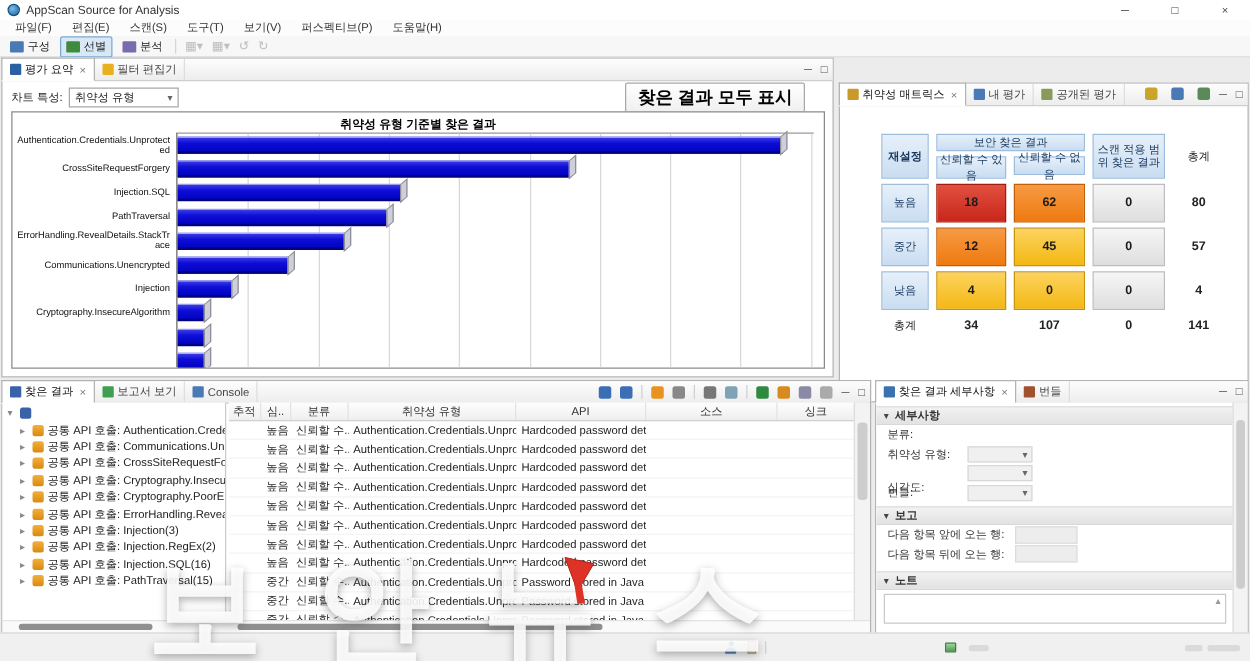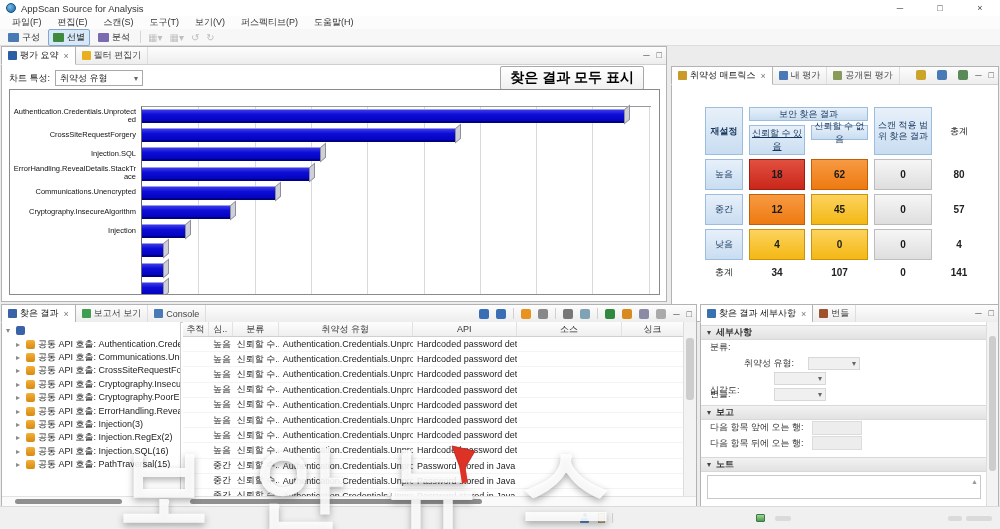--- a/index.html
+++ b/index.html
@@ -156,28 +156,30 @@
     </div>
   <div class="chart-controls">
     <span>차트 특성:</span>
     <div class="select">
       <span>취약성 유형</span>
       <span class="dd-arrow">▾</span>
     </div>
     <button class="show-all">찾은 결과 모두 표시</button>
   </div>
   <div class="chart-box">
+    <div class="chart-title">취약성 유형 기준별 찾은 결과</div>
     <div id="chart-labels">
         <div class="c-label">Authentication.Credentials.Unprotected</div>
         <div class="c-label">CrossSiteRequestForgery</div>
         <div class="c-label">Injection.SQL</div>
+        <div class="c-label">PathTraversal</div>
         <div class="c-label">ErrorHandling.RevealDetails.StackTrace</div>
         <div class="c-label">Communications.Unencrypted</div>
+        <div class="c-label">Injection</div>
         <div class="c-label">Cryptography.InsecureAlgorithm</div>
-        <div class="c-label">Injection</div>
         <div class="c-label"></div>
       </div>
     <div id="chart-grid">
         <div class="gridline" style="left: 11.0619%;"></div>
         <div class="gridline" style="left: 22.1239%;"></div>
         <div class="gridline" style="left: 33.1858%;"></div>
         <div class="gridline" style="left: 44.2478%;"></div>
         <div class="gridline" style="left: 55.3097%;"></div>
         <div class="gridline" style="left: 66.3717%;"></div>
         <div class="gridline" style="left: 77.4336%;"></div>
@@ -220,21 +222,21 @@
         <span class="mini-ic" style="background: rgb(90, 138, 90); width: 10px; height: 10px;"></span>
         <span>─</span>
         <span>□</span>
       </div>
     </div>
   <div class="matrix" id="matrix-grid">
       <div class="m-cell m-blue m-hdr-txt" style="grid-area: 1 / 1 / 3; height: auto; font-weight: bold;">재설정</div>
       <div class="m-cell m-blue m-hdr-txt" style="grid-area: 1 / 2 / auto / 4; height: 14px;">보안 찾은 결과</div>
       <div class="m-cell m-blue m-hdr-txt" style="grid-area: 1 / 4 / 3; line-height: 11px; padding: 0px 2px;">스캔 적용 범위 찾은 결과</div>
       <div class="m-cell m-plain" style="grid-area: 1 / 5 / 3; font-weight: normal; font-size: 9px;">총계</div>
-      <div class="m-cell m-blue m-hdr-txt" style="grid-area: 2 / 2; height: 30px; text-decoration: underline;">신뢰할 수 있음</div>
+      <div class="m-cell m-blue m-hdr-txt" style="grid-area: 2 / 2; height: 18px;">신뢰할 수 있음</div>
       <div class="m-cell m-blue m-hdr-txt" style="grid-area: 2 / 3; height: 15px;">신뢰할 수 없음</div>
       <div class="m-cell m-blue m-hdr-txt" style="grid-area: 3 / 1; height: 31px;">높음</div>
       <div class="m-cell cell-red m-num" style="grid-area: 3 / 2; height: 31px;">18</div>
       <div class="m-cell cell-orange m-num" style="grid-area: 3 / 3; height: 31px;">62</div>
       <div class="m-cell cell-gray m-num" style="grid-area: 3 / 4; height: 31px;">0</div>
       <div class="m-cell m-plain" style="grid-area: 3 / 5; height: 31px;">80</div>
       <div class="m-cell m-blue m-hdr-txt" style="grid-area: 4 / 1; height: 31px;">중간</div>
       <div class="m-cell cell-orange m-num" style="grid-area: 4 / 2; height: 31px;">12</div>
       <div class="m-cell cell-amber m-num" style="grid-area: 4 / 3; height: 31px;">45</div>
       <div class="m-cell cell-gray m-num" style="grid-area: 4 / 4; height: 31px;">0</div>
@@ -479,21 +481,21 @@
     </div>
   <div class="details-content" id="details-content">
       <div class="sec-hdr">
         <span class="sec-arrow">▾</span>
         <span>세부사항</span>
       </div>
       <div class="field-row">
         <span class="f-label" style="width: 58px;">분류:</span>
       </div>
       <div class="field-row">
-        <span class="f-label" style="width: 58px; margin-left: 34px;">취약성 유형:</span>
+        <span class="f-label" style="width: 58px;">취약성 유형:</span>
         <div class="dd">
           <span class="dd-arrow">▾</span>
         </div>
       </div>
       <div class="field-row">
         <span class="f-label" style="width: 58px; margin-top: 24px;">심각도:</span>
         <div class="dd">
           <span class="dd-arrow">▾</span>
         </div>
       </div>

